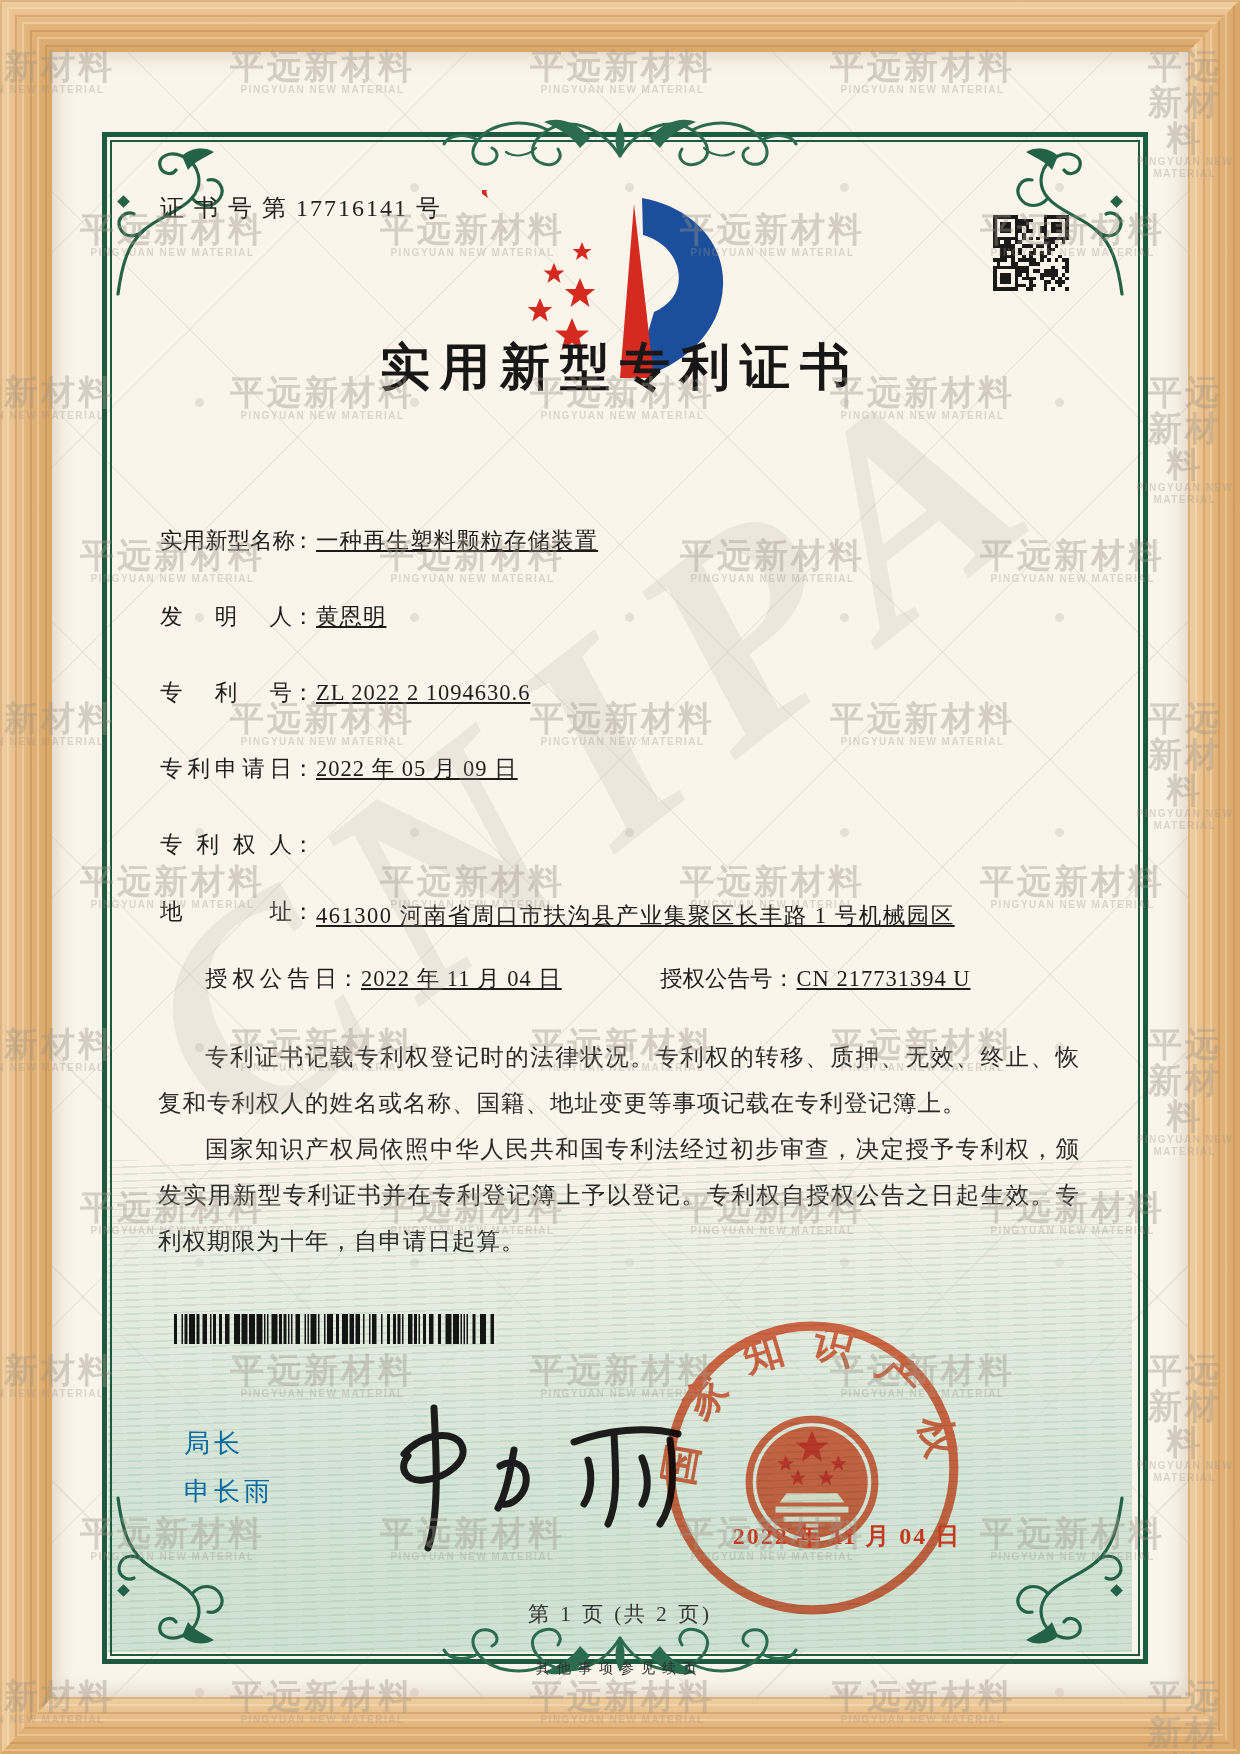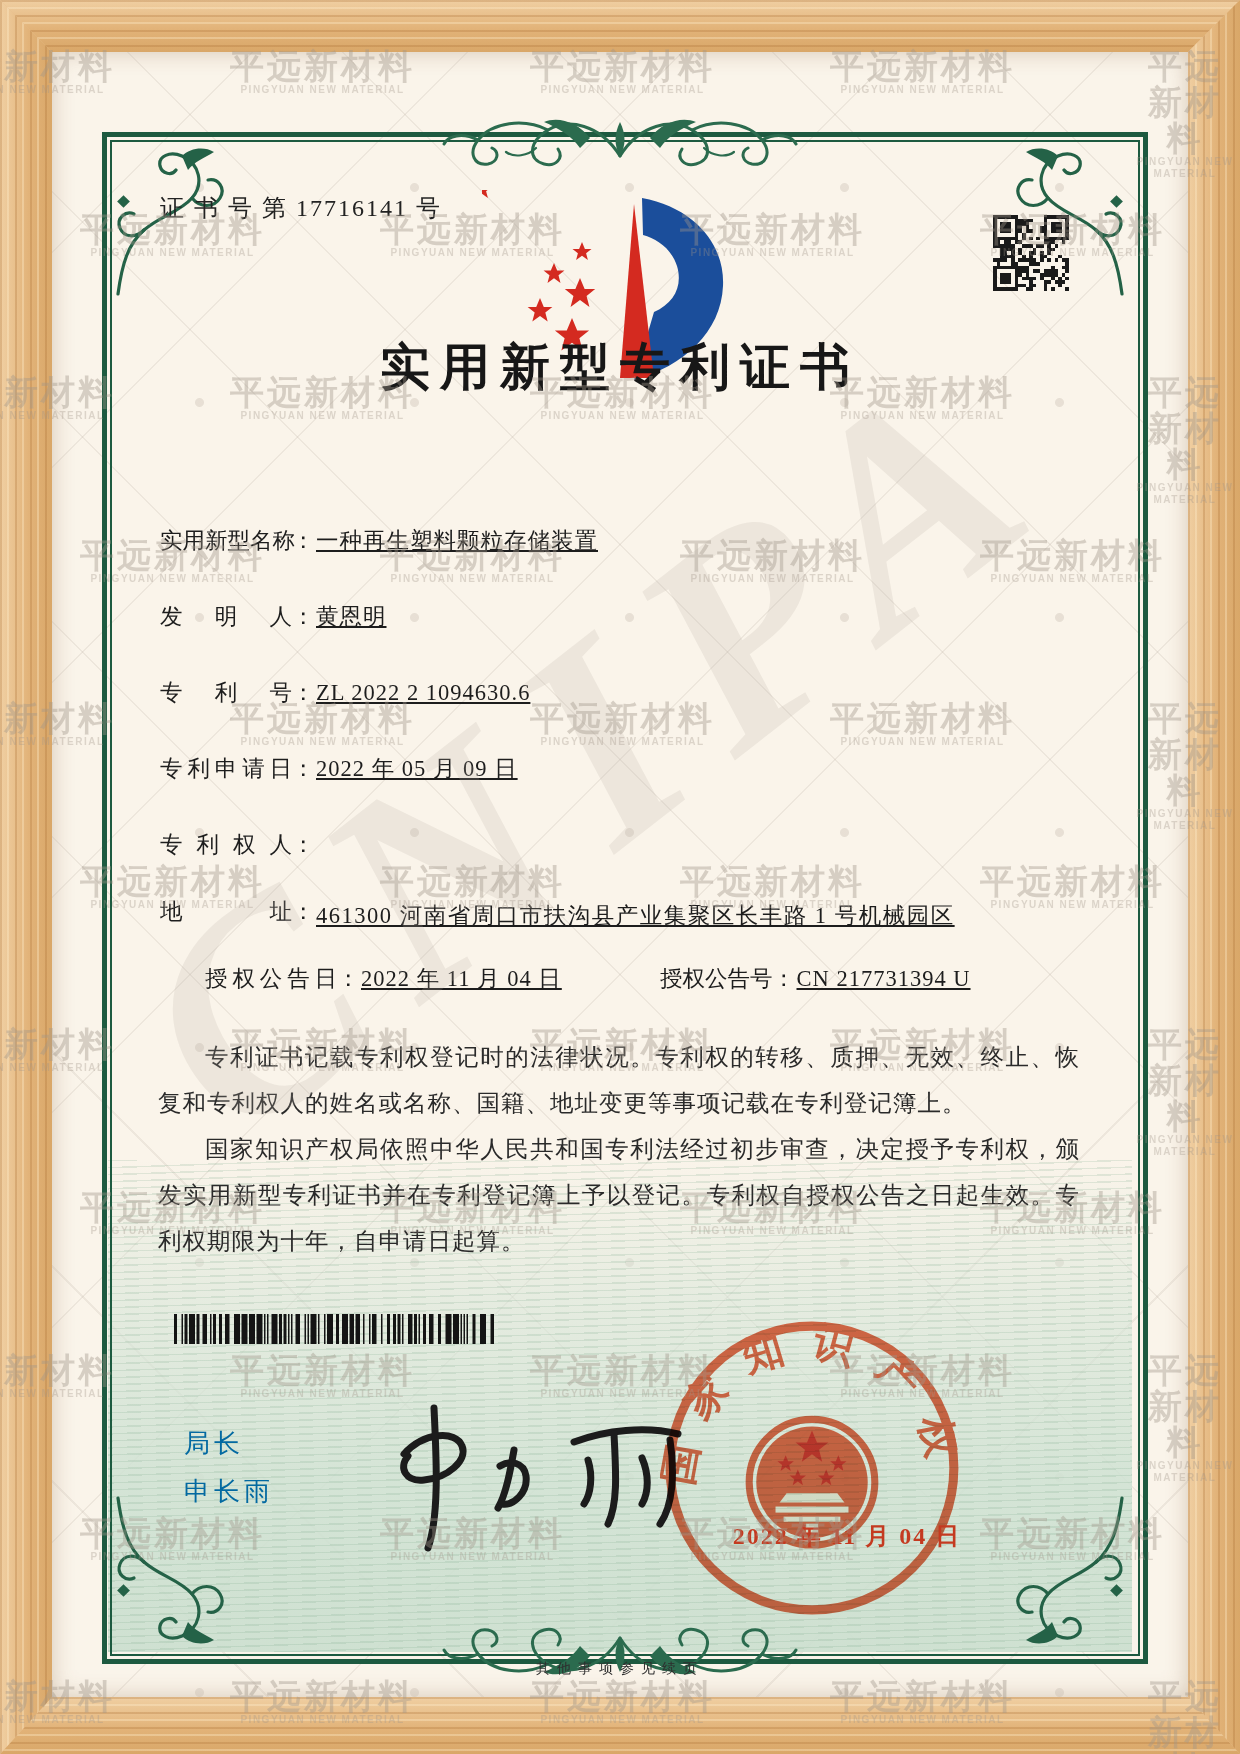--- a/index.html
+++ b/index.html
@@ -619,20 +619,21 @@
           <use href="#star5" transform="translate(164,162) scale(0.85)" style="fill:#faf4ea"></use>
           <path d="M118,186 h64 l-7,-9 h-50 Z" fill="#faf4ea"></path>
           <rect x="114" y="190" width="72" height="6" fill="#faf4ea"></rect>
           <rect x="122" y="200" width="56" height="5" fill="#faf4ea"></rect>
           <rect x="144" y="207" width="12" height="9" fill="#faf4ea"></rect>
         </g>
       </svg>
     </div>
     <div class="seal-date">2022 年 11 月 04 日</div>
 
+    <div class="page-info">第 1 页 (共 2 页)</div>
     <div class="footer-note">其他事项参见续页</div>
   </div>
 
   <div class="wm-big">CNIPA</div>
   <div class="wm-layer" id="wm-layer">
       <div class="wm" style="left: -70px; top: 48px;">
         <div class="l1">平远新材料</div>
         <div class="l2">PINGYUAN NEW MATERIAL</div>
       </div>
       <div class="wm" style="left: 230px; top: 48px;">

